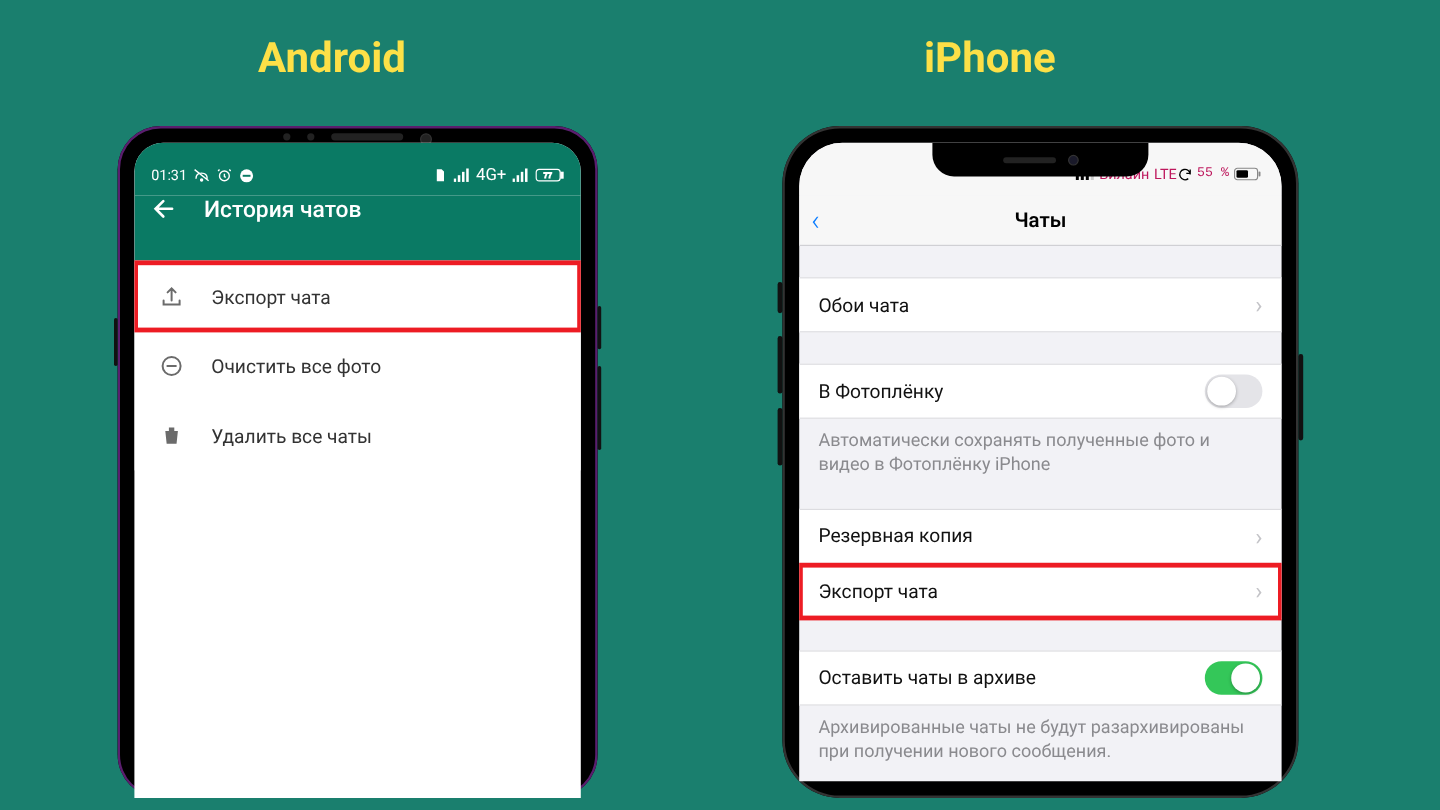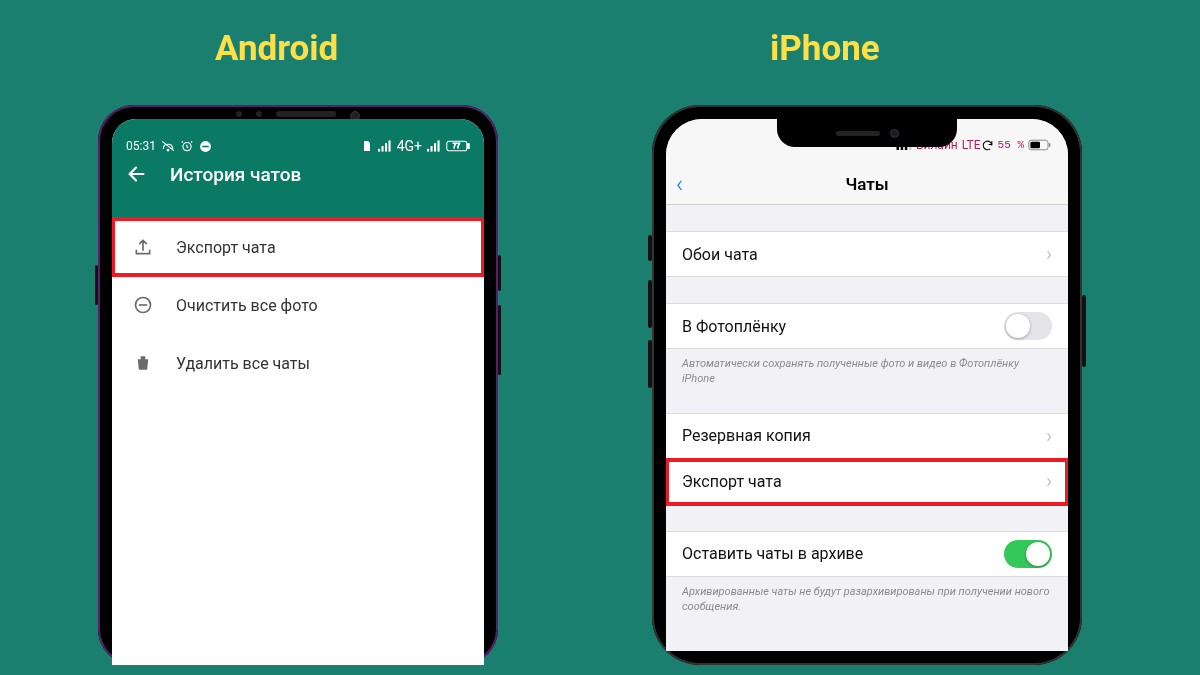--- a/index.html
+++ b/index.html
@@ -188,25 +188,24 @@
     padding: 0 16px;
     border-top: 0.5px solid #dcdce0;
     border-bottom: 0.5px solid #dcdce0;
     font-size: 16px;
     color: #111;
     position: relative;
   }
   .ios-row + .ios-row { border-top: none; }
   .ios-row.highlight { outline: 4px solid #ed1c24; outline-offset: -3px; z-index: 2; }
   .ios-desc {
-    font-size: 11px;
+    font-size: 15px;
     color: #8a8a8e;
     padding: 8px 16px 0 16px;
     line-height: 1.35;
-    font-style: italic;
   }
   .chevron { color: #c4c4c8; font-size: 20px; }
   .toggle {
     width: 48px; height: 28px; border-radius: 14px;
     position: relative;
   }
   .toggle.off { background: #e4e4e8; }
   .toggle.on { background: #34c759; }
   .knob {
     position: absolute; top: 2px; width: 24px; height: 24px;
@@ -237,21 +236,21 @@
   <div class="a-side right2"></div>
   <div class="android-notch-dots">
     <span class="notch-dot"></span>
       <span class="notch-dot"></span>
     <span class="notch-speaker"></span>
     <span class="notch-camera"></span>
   </div>
   <div class="android-screen">
     <div class="android-status">
       <div class="status-left">
-        <span>05:31</span>
+        <span>01:31</span>
         <svg width="14" height="14" viewBox="0 0 24 24" fill="none" stroke="#fff" stroke-width="2">
             <path d="M4 17c0-4 2-8 8-8s8 4 8 8M2 4l20 16"></path>
             <circle cx="12" cy="19" r="1.5" fill="#fff"></circle>
           </svg>
         <svg width="14" height="14" viewBox="0 0 24 24" fill="none" stroke="#fff" stroke-width="2">
             <circle cx="12" cy="13" r="7"></circle>
             <path d="M12 10v4l2 1M5 4l-2 2M19 4l2 2"></path>
           </svg>
         <svg width="13" height="13" viewBox="0 0 24 24" fill="#fff">
             <circle cx="12" cy="12" r="10"></circle>

